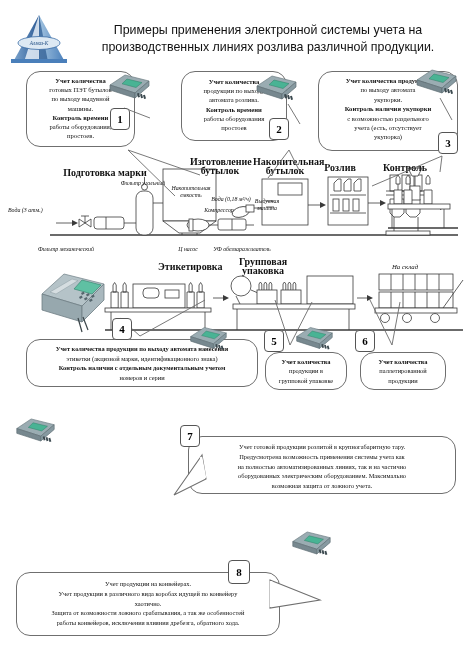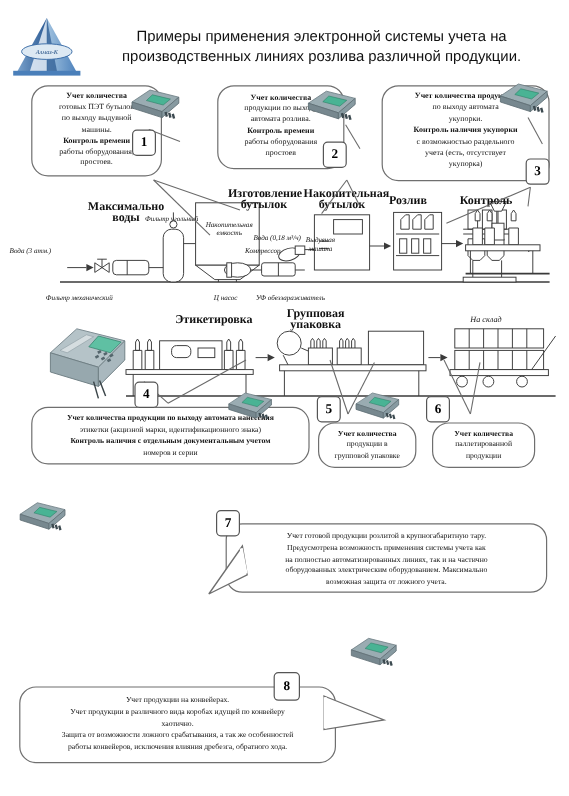--- a/index.html
+++ b/index.html
@@ -254,21 +254,21 @@
         <path d="M18,24 l0,-6 l2,-3 l2,3 l0,6 z M16,30 l8,0 l0,14 l-8,0 z" fill="#fff"></path>
         <path d="M38,24 l0,-6 l2,-3 l2,3 l0,6 z M36,30 l8,0 l0,14 l-8,0 z" fill="#fff"></path>
       </g>
       <rect x="0" y="44" width="62" height="5" fill="#fff"></rect>
       <line x1="4" y1="49" x2="4" y2="68"></line>
       <line x1="56" y1="49" x2="56" y2="68"></line>
       <line x1="0" y1="68" x2="70" y2="68" stroke-width="1.3"></line>
     </g>
   </svg>
 
-  <div class="stage-lbl" style="left:62px;top:169px;width:86px;">Максимально воды</div>
+  <div class="stage-lbl" style="left:62px;top:169px;width:86px;">Подготовка марки</div>
   <div class="stage-lbl" style="left:190px;top:158px;width:60px;">Изготовление бутылок</div>
   <div class="stage-lbl" style="left:253px;top:158px;width:64px;">Накопительная бутылок</div>
   <div class="stage-lbl" style="left:318px;top:164px;width:44px;">Розлив</div>
   <div class="stage-lbl" style="left:378px;top:164px;width:54px;">Контроль</div>
 
   <div class="it-lbl" style="left:8px;top:207px;width:50px;text-align:left;">Вода (3 атм.)</div>
   <div class="it-lbl" style="left:22px;top:246px;width:88px;">Фильтр механический</div>
   <div class="it-lbl" style="left:118px;top:180px;width:50px;">Фильтр угольный</div>
   <div class="it-lbl" style="left:167px;top:185px;width:48px;">Накопительная емкость</div>
   <div class="it-lbl" style="left:172px;top:246px;width:32px;">Ц насос</div>
@@ -331,21 +331,21 @@
         <line x1="334" y1="30" x2="334" y2="46"></line>
       </g>
       <rect x="270" y="46" width="82" height="5" fill="#fff"></rect>
       <circle cx="280" cy="56" r="4.5" fill="#fff"></circle>
       <circle cx="302" cy="56" r="4.5" fill="#fff"></circle>
       <circle cx="330" cy="56" r="4.5" fill="#fff"></circle>
       <line x1="338" y1="46" x2="358" y2="18"></line>
     </g>
   </svg>
 
-  <div class="stage-lbl" style="left:146px;top:263px;width:62px;">Этикетировка</div>
+  <div class="stage-lbl" style="left:158px;top:263px;width:62px;">Этикетировка</div>
   <div class="stage-lbl" style="left:218px;top:258px;width:90px;">Групповая упаковка</div>
   <div class="it-lbl" style="left:375px;top:263px;width:60px;font-size:6.8px;">На склад</div>
 
   <div class="dev" style="left:38px;top:266px;width:70px;height:72px;">
     <svg width="70" height="72" viewBox="0 0 70 72">
       <polygon points="4,28 26,8 66,18 44,40" fill="#b5c3c8" stroke="#7b8a90" stroke-width="0.8"></polygon>
       <polygon points="4,28 44,40 44,56 4,44" fill="#97a8ae" stroke="#6f7e84" stroke-width="0.8"></polygon>
       <polygon points="44,40 66,18 66,34 44,56" fill="#a9b8be" stroke="#6f7e84" stroke-width="0.8"></polygon>
       <polygon points="44,14 63,19 54,28 36,23" fill="#5fc0a3" stroke="#2f7f68" stroke-width="0.6"></polygon>
       <polygon points="12,26 34,13 40,14.6 18,28" fill="#d5dde0" stroke="#8d9ca2" stroke-width="0.5"></polygon>

